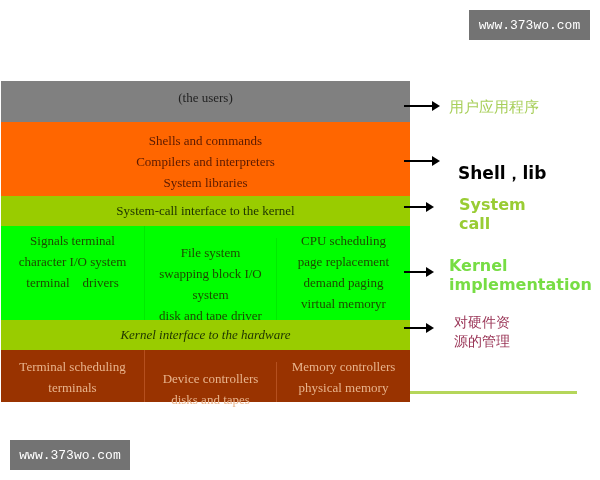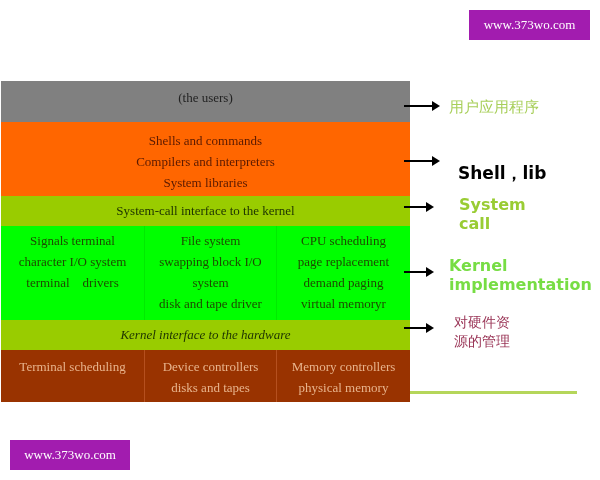--- a/index.html
+++ b/index.html
@@ -1,31 +1,31 @@
 <!DOCTYPE html>
 <html><head>
 <meta charset="utf-8">
 <style>
   html, body { margin:0; padding:0; }
   body { width:600px; height:480px; background:#ffffff; position:relative; overflow:hidden; font-family:"Liberation Serif", serif; }
-  .wm { position:absolute; background:#a21caf; color:#ffffff; font-family:Liberation Serif, serif; font-size:13px; display:flex; align-items:center; justify-content:center; }
+  .wm { position:absolute; background:#737373; color:#ffffff; font-family:Liberation Mono, monospace; font-size:13px; display:flex; align-items:center; justify-content:center; }
   .wm-top { left:469px; top:10px; width:121px; height:30px; }
   .wm-bot { left:10px; top:440px; width:120px; height:30px; }
   .diagram { position:absolute; left:1px; top:81px; width:409px; }
   .row { position:relative; width:100%; box-sizing:border-box; color:#222; font-size:13px; }
   .users { height:41px; background:#808080; text-align:center; padding-top:9px; }
   .shells { height:74px; background:#ff6600; color:#5a1a00; text-align:center; padding-top:8px; line-height:21px; }
   .syscall { height:30px; background:#99cc00; text-align:center; line-height:30px; color:#1d3300; }
   .kernel { height:94px; background:#00ff00; display:flex; color:#1d4a00; }
   .kernel .col { flex:none; text-align:center; padding-top:4px; line-height:21px; box-sizing:border-box; }
   .khw { height:30px; background:#99cc00; text-align:center; line-height:30px; color:#1d3300;font-style:italic; }
   .hw { height:52px; background:#993300; display:flex; color:#e8b48c; }
   .hw .col { flex:none; text-align:center; padding-top:6px; line-height:21px; box-sizing:border-box; }
   .c1 { width:144px; border-right:1px solid rgba(0,0,0,0.08); }
-  .c2 { width:132px; border-right:1px solid rgba(0,0,0,0.08); }
+  .c2 { width:132px; border-right:1px solid rgba(0,0,0,0.08);margin-top:12px; }
   .c3 { width:133px; }
   .hw .c1, .hw .c2 { border-right:1px solid #b5501f; }
   .arrow { position:absolute; height:2px; background:#000; }
   .arrow::after { content:""; position:absolute; right:-2px; top:-4px; border-left:8px solid #000; border-top:5px solid transparent; border-bottom:5px solid transparent; }
   .label { position:absolute; }
   .lbl-users { left:449px; top:98px; color:#a8cf5a; font-size:15px; font-family:"DejaVu Sans", sans-serif; }
   .lbl-shell { left:458px; top:162px; color:#000; font-size:17px; font-weight:bold; font-family:"DejaVu Sans", sans-serif; }
   .lbl-syscall { left:459px; top:195px; color:#99cc33; font-size:16px; font-weight:bold; line-height:19px; font-family:"DejaVu Sans", sans-serif; }
   .lbl-kernel { left:449px; top:256px; color:#77dd44; font-size:16px; font-weight:bold; line-height:19px; font-family:"DejaVu Sans", sans-serif; }
   .lbl-hw { left:454px; top:313px; color:#993355; font-size:14px; line-height:19px; font-family:"DejaVu Sans", sans-serif;text-align:right; }
@@ -66,20 +66,21 @@
       <div>demand paging</div>
       <div>virtual memoryr</div>
     </div>
   </div>
   <div class="row khw">
     <span>Kernel interface to the hardware</span>
   </div>
   <div class="row hw">
     <div class="col c1">
       <div>Terminal scheduling</div>
+      <div>terminals</div>
     </div>
     <div class="col c2">
       <div>Device controllers</div>
       <div>disks and tapes</div>
     </div>
     <div class="col c3">
       <div>Memory controllers</div>
       <div>physical memory</div>
     </div>
   </div>

